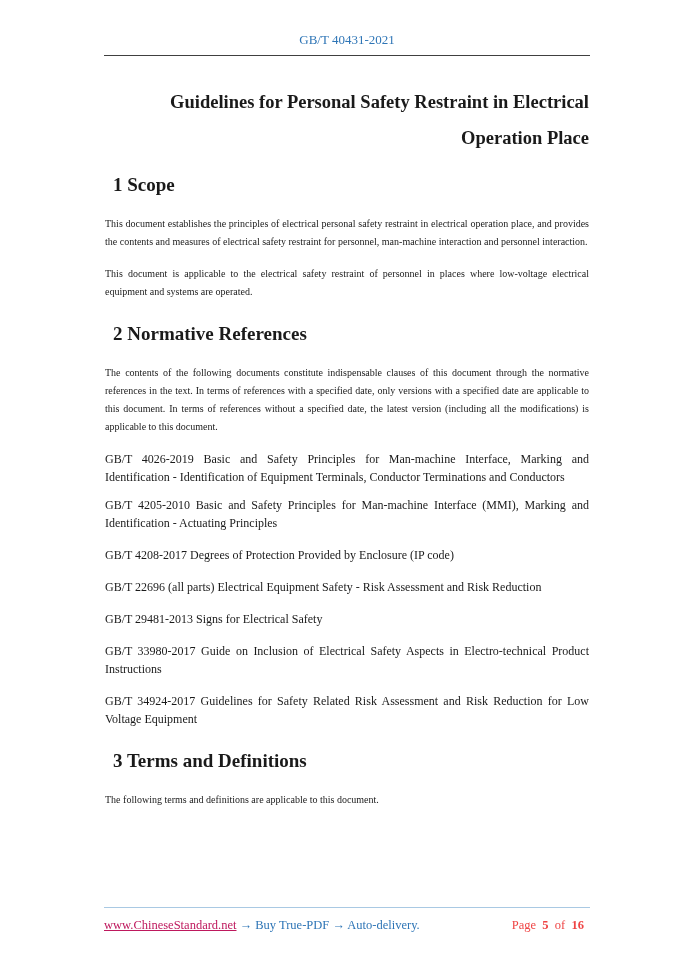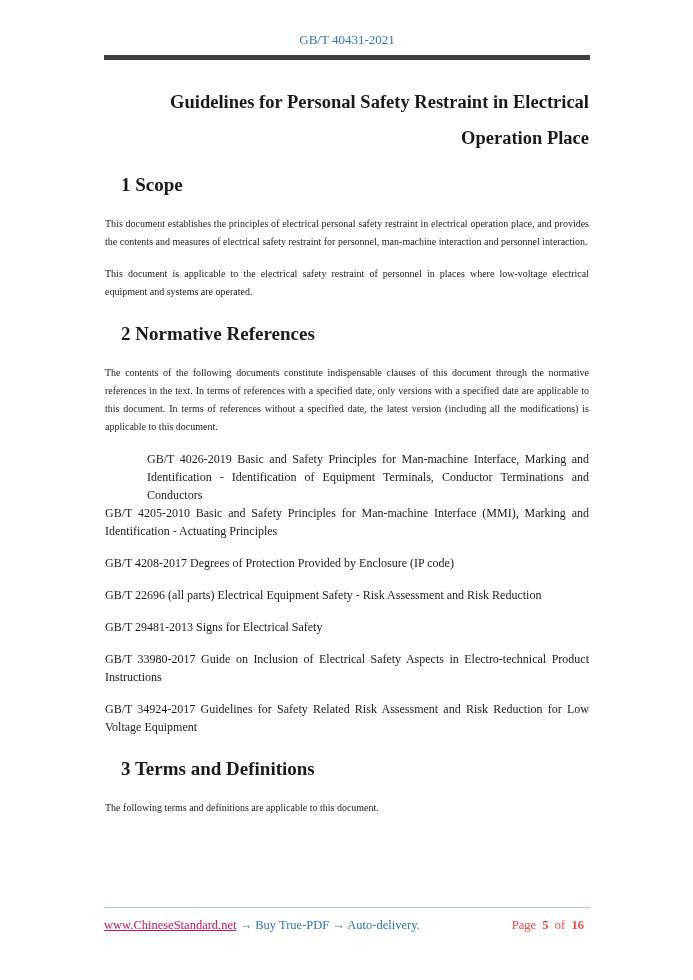--- a/index.html
+++ b/index.html
@@ -14,21 +14,21 @@
       overflow: hidden;
       font-family: "Liberation Serif", serif;
       color: #1a1a1a;
     }
     .header {
       position: absolute;
       left: 104px;
       top: 0;
       width: 486px;
       height: 55px;
-      border-bottom: 5px solid #404040;
+      border-bottom: 1px solid #404040;
     }
     .header-text {
       position: absolute;
       left: 0;
       right: 0;
       top: 32px;
       text-align: center;
       font-size: 13px;
       color: #2e75b6;
     }
@@ -41,21 +41,21 @@
     .title {
       text-align: right;
       font-weight: bold;
       font-size: 18.5px;
       line-height: 36px;
       margin: 0;
     }
     .section-heading {
       font-weight: bold;
       font-size: 19px;
-      margin: 16px;
+      margin: 8px;
     }
     .para {
       font-size: 10px;
       line-height: 18px;
       text-align: justify;
       margin: 0;
     }
     .ref {
       font-size: 12px;
       line-height: 18px;
@@ -103,22 +103,22 @@
     <span>Guidelines for Personal Safety Restraint in Electrical</span><br>
     <span>Operation Place</span>
   </h1>
 
   <h2 class="section-heading" style="margin-top:18px;">1 Scope</h2>
   <p class="para" style="margin-top:19px;">This document establishes the principles of electrical personal safety restraint in electrical operation place, and provides the contents and measures of electrical safety restraint for personnel, man-machine interaction and personnel interaction.</p>
   <p class="para" style="margin-top:14px;">This document is applicable to the electrical safety restraint of personnel in places where low-voltage electrical equipment and systems are operated.</p>
 
   <h2 class="section-heading" style="margin-top:22px;">2 Normative References</h2>
   <p class="para" style="margin-top:19px;">The contents of the following documents constitute indispensable clauses of this document through the normative references in the text. In terms of references with a specified date, only versions with a specified date are applicable to this document. In terms of references without a specified date, the latest version (including all the modifications) is applicable to this document.</p>
-  <p class="ref" style="margin-top:14px;margin-left:42px;">GB/T 4026-2019 Basic and Safety Principles for Man-machine Interface, Marking and Identification - Identification of Equipment Terminals, Conductor Terminations and Conductors</p>
-  <p class="ref" style="margin-top:0;">GB/T 4205-2010 Basic and Safety Principles for Man-machine Interface (MMI), Marking and Identification - Actuating Principles</p>
+  <p class="ref" style="margin-top:14px;">GB/T 4026-2019 Basic and Safety Principles for Man-machine Interface, Marking and Identification - Identification of Equipment Terminals, Conductor Terminations and Conductors</p>
+  <p class="ref" style="margin-top:10px;">GB/T 4205-2010 Basic and Safety Principles for Man-machine Interface (MMI), Marking and Identification - Actuating Principles</p>
   <p class="ref" style="margin-top:14px;">GB/T 4208-2017 Degrees of Protection Provided by Enclosure (IP code)</p>
   <p class="ref" style="margin-top:14px;">GB/T 22696 (all parts) Electrical Equipment Safety - Risk Assessment and Risk Reduction</p>
   <p class="ref" style="margin-top:14px;">GB/T 29481-2013 Signs for Electrical Safety</p>
   <p class="ref" style="margin-top:14px;">GB/T 33980-2017 Guide on Inclusion of Electrical Safety Aspects in Electro-technical Product Instructions</p>
   <p class="ref" style="margin-top:14px;">GB/T 34924-2017 Guidelines for Safety Related Risk Assessment and Risk Reduction for Low Voltage Equipment</p>
 
   <h2 class="section-heading" style="margin-top:22px;">3 Terms and Definitions</h2>
   <p class="para" style="margin-top:19px;">The following terms and definitions are applicable to this document.</p>
 </div>
 

